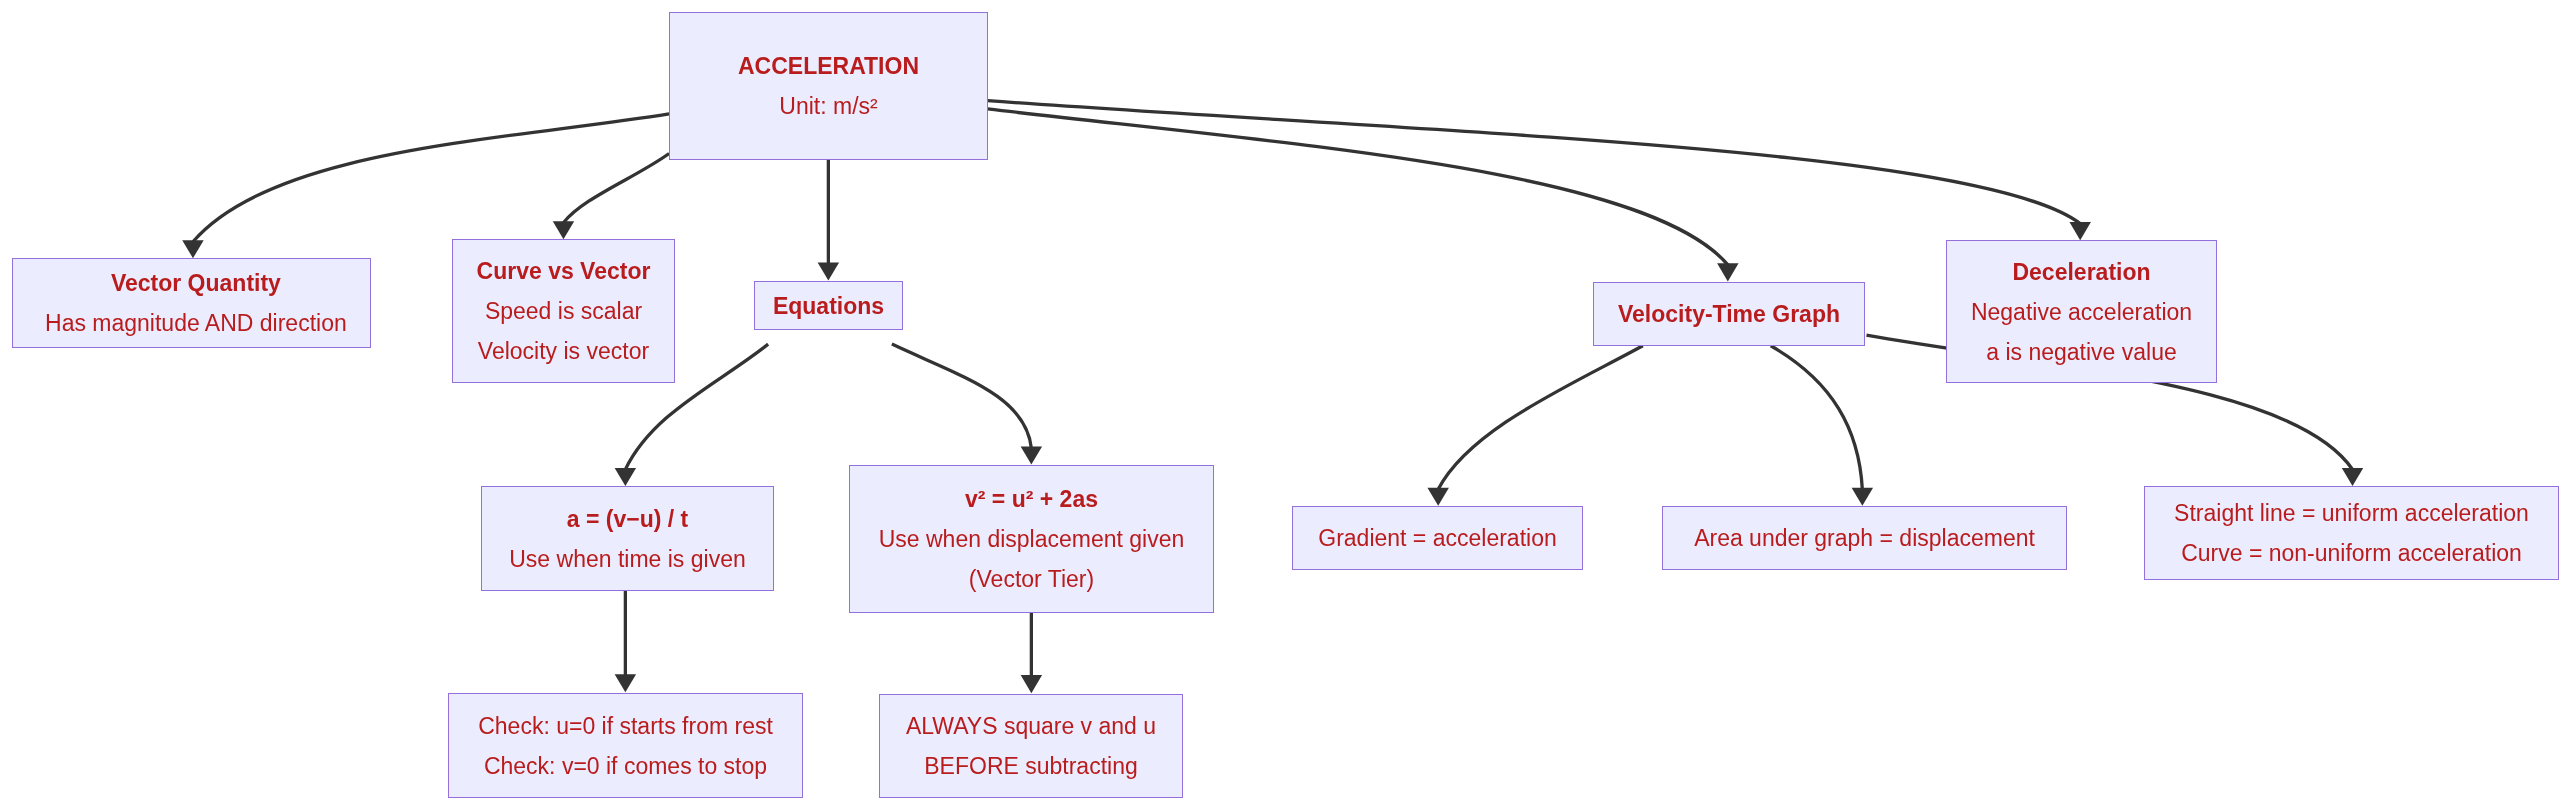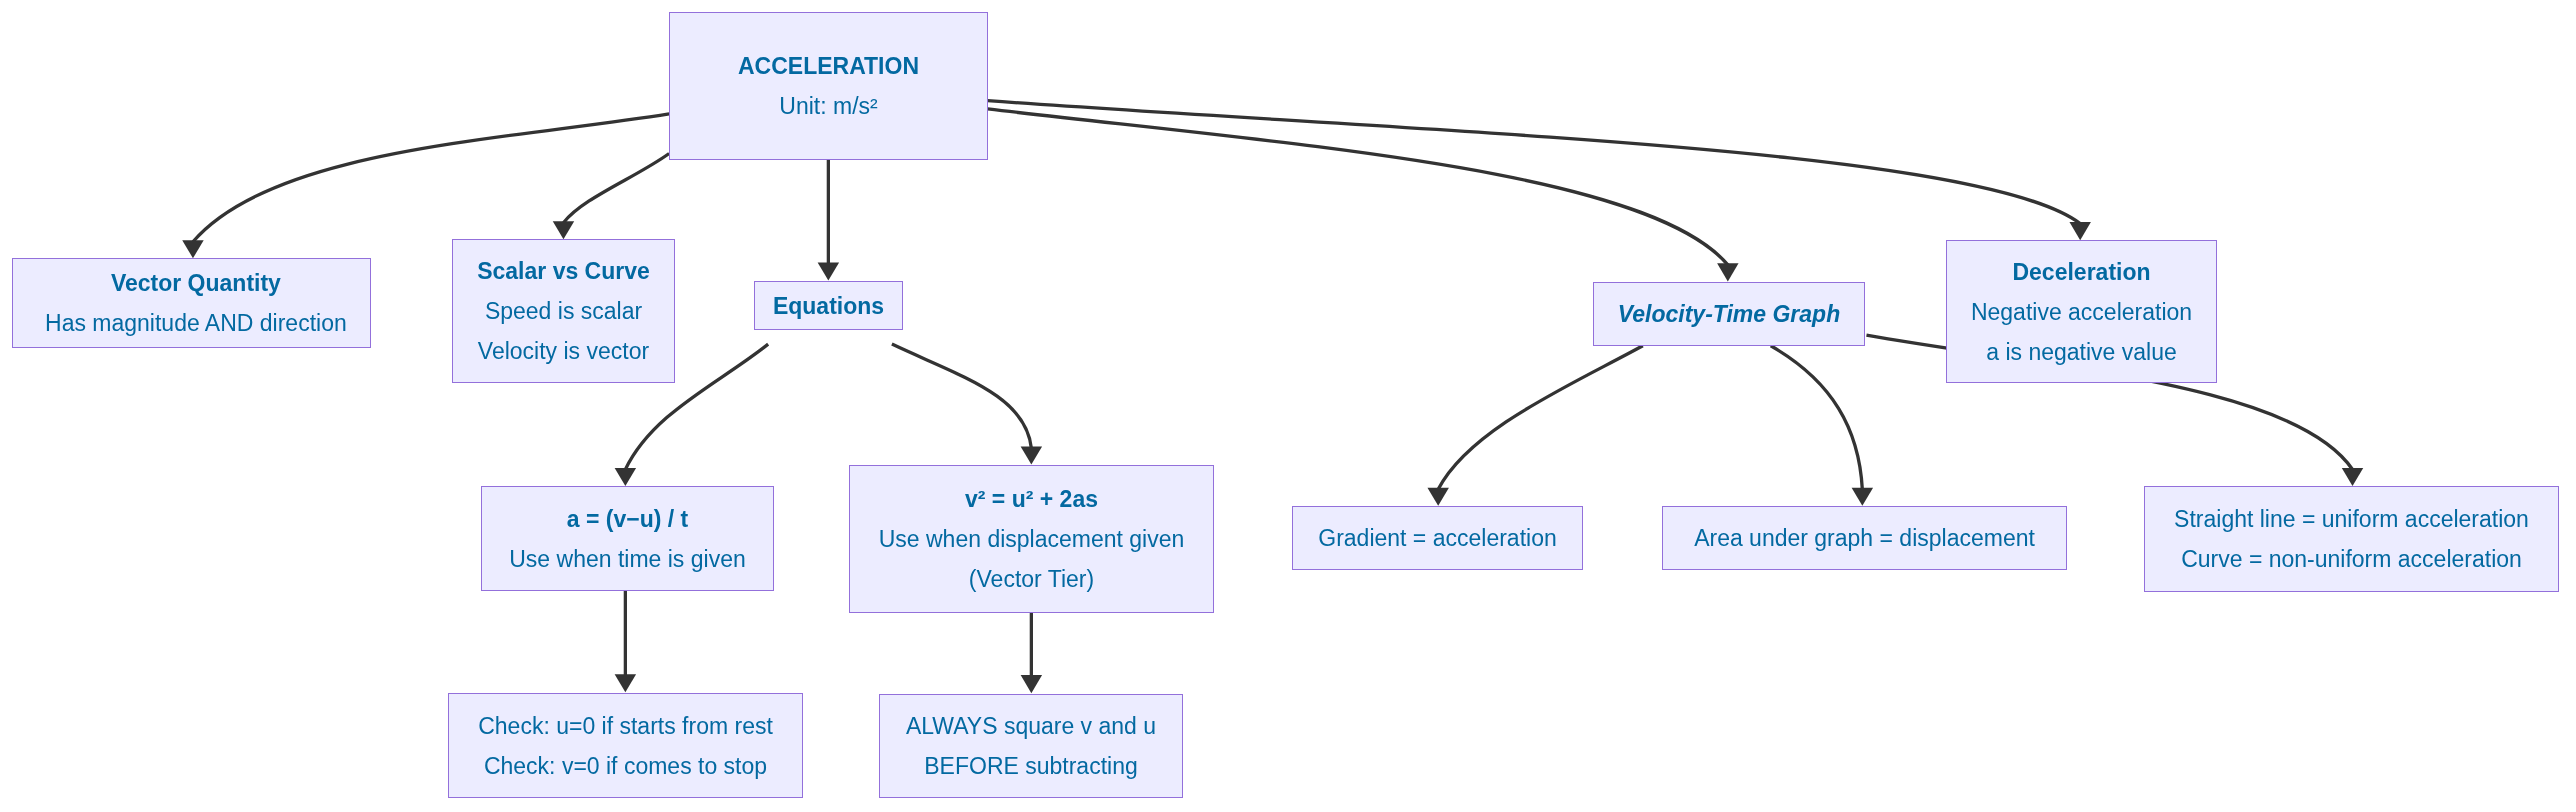--- a/index.html
+++ b/index.html
@@ -2,21 +2,21 @@
 <html style="font-size:13.2px"><head>
 <meta charset="utf-8">
 <style>
   html, body { margin: 0; padding: 0; background: #ffffff; }
   .canvas {
     position: relative;
     width: 2576px;
     height: 812px;
     background: #ffffff;
     font-family: "Liberation Sans", sans-serif;
-    color: #0369a1;
+    color: #b91c1c;
     overflow: hidden;
   }
   .edges {
     position: absolute;
     left: 0; top: 0;
     width: 2576px; height: 812px;
   }
   .edges path {
     fill: none;
     stroke: #333333;
@@ -90,30 +90,30 @@
     <span class="title">ACCELERATION</span>
     <span>Unit: m/s²</span>
   </div>
 
   <div class="node" style="left:12.4px; top:258px; width:359px; height:90px;padding-left:8px;">
     <span class="title">Vector Quantity</span>
     <span>Has magnitude AND direction</span>
   </div>
 
   <div class="node" style="left:452px; top:239px; width:223px; height:144px;">
-    <span class="title">Scalar vs Curve</span>
+    <span class="title">Curve vs Vector</span>
     <span>Speed is scalar</span>
     <span>Velocity is vector</span>
   </div>
 
   <div class="node" style="left:754px; top:281px; width:149px; height:49px;">
     <span class="title">Equations</span>
   </div>
 
-  <div class="node" style="left:1593px; top:282px; width:272px; height:64px;font-style:italic;">
+  <div class="node" style="left:1593px; top:282px; width:272px; height:64px;">
     <span class="title">Velocity-Time Graph</span>
   </div>
 
   <div class="node" style="left:1946px; top:240px; width:271px; height:143px;">
     <span class="title">Deceleration</span>
     <span>Negative acceleration</span>
     <span>a is negative value</span>
   </div>
 
   <div class="node" style="left:481px; top:486px; width:293px; height:105px;">
@@ -128,21 +128,21 @@
   </div>
 
   <div class="node" style="left:1292px; top:506px; width:291px; height:64px;">
     <span>Gradient = acceleration</span>
   </div>
 
   <div class="node" style="left:1662px; top:506px; width:405px; height:64px;">
     <span>Area under graph = displacement</span>
   </div>
 
-  <div class="node" style="left:2144px; top:486px; width:415px; height:106px;">
+  <div class="node" style="left:2144px; top:486px; width:415px; height:94px;">
     <span>Straight line = uniform acceleration</span>
     <span>Curve = non-uniform acceleration</span>
   </div>
 
   <div class="node" style="left:448px; top:693px; width:355px; height:105px;">
     <span>Check: u=0 if starts from rest</span>
     <span>Check: v=0 if comes to stop</span>
   </div>
 
   <div class="node" style="left:879px; top:694px; width:304px; height:104px;">

